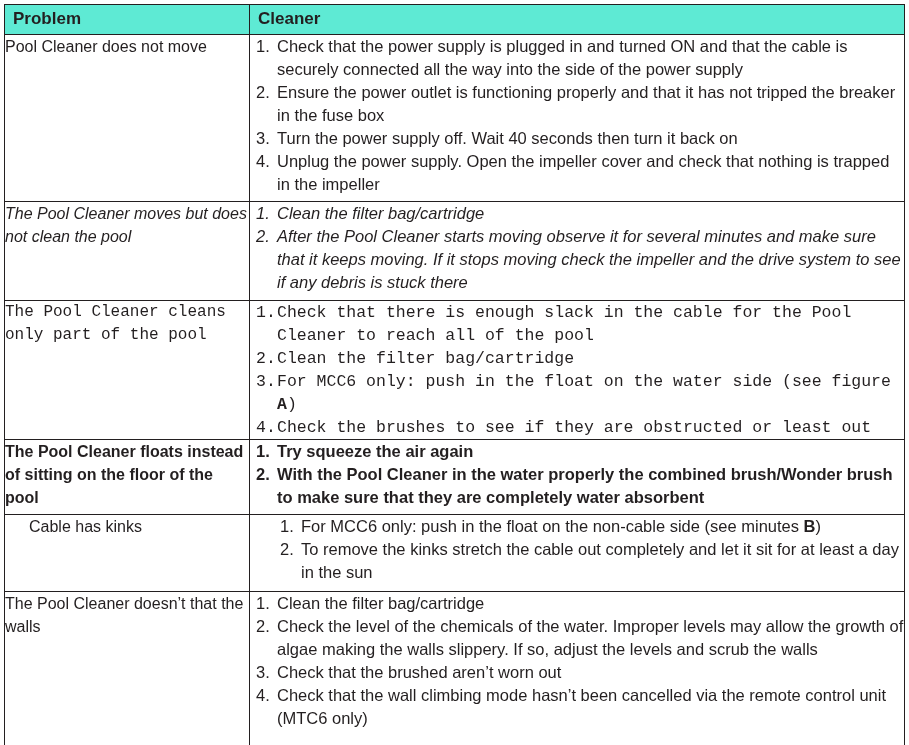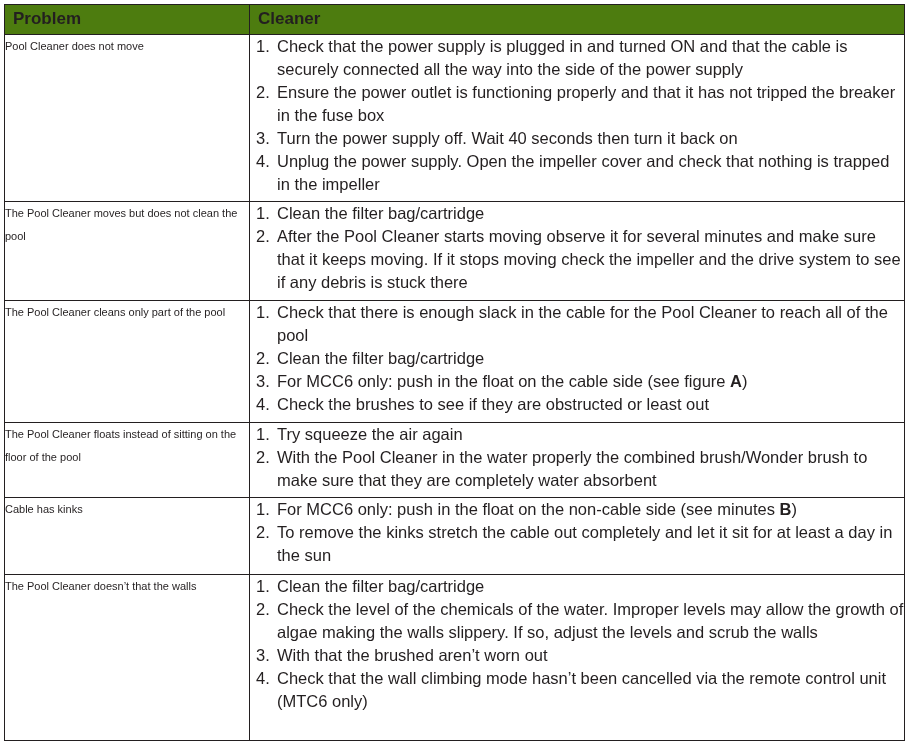--- a/index.html
+++ b/index.html
@@ -26,31 +26,31 @@
       table-layout: fixed;
     }
     table.trouble th,
     table.trouble td {
       border: 1.5px solid #231f20;
       vertical-align: top;
       text-align: left;
       padding: 0;
     }
     table.trouble th {
-      background: #4d7c0f;
+      background: #5eead4;
       font-weight: bold;
       font-size: 17px;
       height: 30px;
       padding: 4px 0 0 8px;
       box-sizing: border-box;
     }
     col.c-problem { width: 245px; }
     col.c-solution { width: 655px; }
     td.problem {
-      font-size: 11px;
+      font-size: 16px;
       line-height: 23px;
       padding: 6px 6px 4px 7px;
     }
     td.solution {
       font-size: 16.5px;
       line-height: 23px;
       padding: 6px 8px 4px 6px;
     }
     ol.steps {
       margin: 0;
@@ -63,24 +63,24 @@
     }
     ol.steps li .num {
       position: absolute;
       left: 6px;
       top: 0;
     }
     .fig {
       font-weight: bold;
     }
     tr.r1 td { height: 167px; }
-    tr.r2 td { height: 99px; }
-    tr.r3 td { height: 122px; }
-    tr.r4 td { height: 75px; }
-    tr.r5 td { height: 77px; }
+    tr.r2 td { height: 99px; font-style: italic; }
+    tr.r3 td { height: 122px; font-family: Liberation Mono, monospace; }
+    tr.r4 td { height: 75px; font-weight: bold; }
+    tr.r5 td { height: 77px; padding-left: 24px; }
     tr.r6 td { height: 166px; }
     td { box-sizing: border-box; }
   </style>
 </head>
 <body>
 
 <div class="doc">
   <table class="trouble">
     <colgroup>
       <col class="c-problem">
@@ -115,21 +115,21 @@
           </ol>
         </td>
       </tr>
 
       <tr class="r3">
         <td class="problem">The Pool Cleaner cleans only part of the pool</td>
         <td class="solution">
           <ol class="steps">
             <li><span class="num">1.</span><span>Check that there is enough slack in the cable for the Pool Cleaner to reach all of the pool</span></li>
             <li><span class="num">2.</span><span>Clean the filter bag/cartridge</span></li>
-            <li><span class="num">3.</span><span>For MCC6 only: push in the float on the cable side (see figure </span><span class="fig">A</span><span>)</span></li>
+            <li><span class="num">3.</span><span>For MCC6 only: push in the float on the water side (see figure </span><span class="fig">A</span><span>)</span></li>
             <li><span class="num">4.</span><span>Check the brushes to see if they are obstructed or least out</span></li>
           </ol>
         </td>
       </tr>
 
       <tr class="r4">
         <td class="problem">The Pool Cleaner floats instead of sitting on the floor of the pool</td>
         <td class="solution">
           <ol class="steps">
             <li><span class="num">1.</span><span>Try squeeze the air again</span></li>
@@ -147,20 +147,20 @@
           </ol>
         </td>
       </tr>
 
       <tr class="r6">
         <td class="problem">The Pool Cleaner doesn’t that the walls</td>
         <td class="solution">
           <ol class="steps">
             <li><span class="num">1.</span><span>Clean the filter bag/cartridge</span></li>
             <li><span class="num">2.</span><span>Check the level of the chemicals of the water. Improper levels may allow the growth of algae making the walls slippery. If so, adjust the levels and scrub the walls</span></li>
-            <li><span class="num">3.</span><span>With that the brushed aren’t worn out</span></li>
+            <li><span class="num">3.</span><span>Check that the brushed aren’t worn out</span></li>
             <li><span class="num">4.</span><span>Check that the wall climbing mode hasn’t been cancelled via the remote control unit (MTC6 only)</span></li>
           </ol>
         </td>
       </tr>
     </tbody>
   </table>
 </div>
 
 </body></html>

